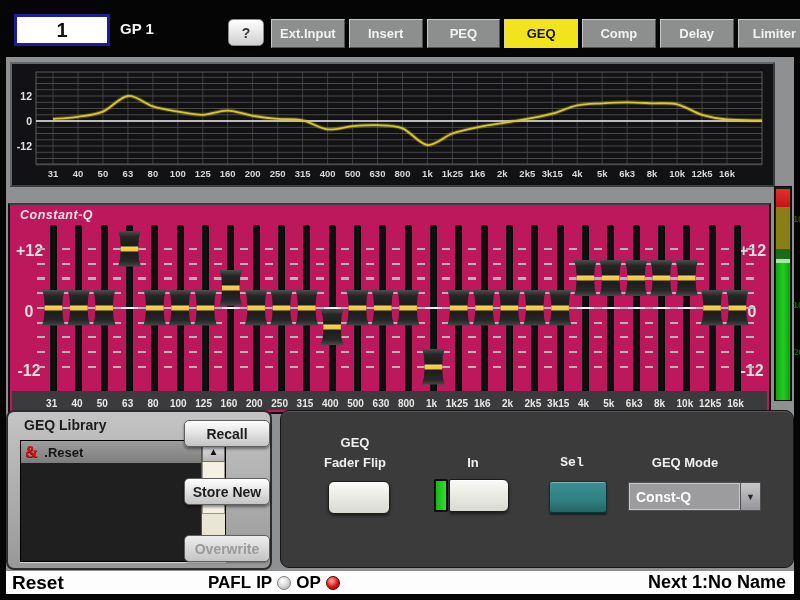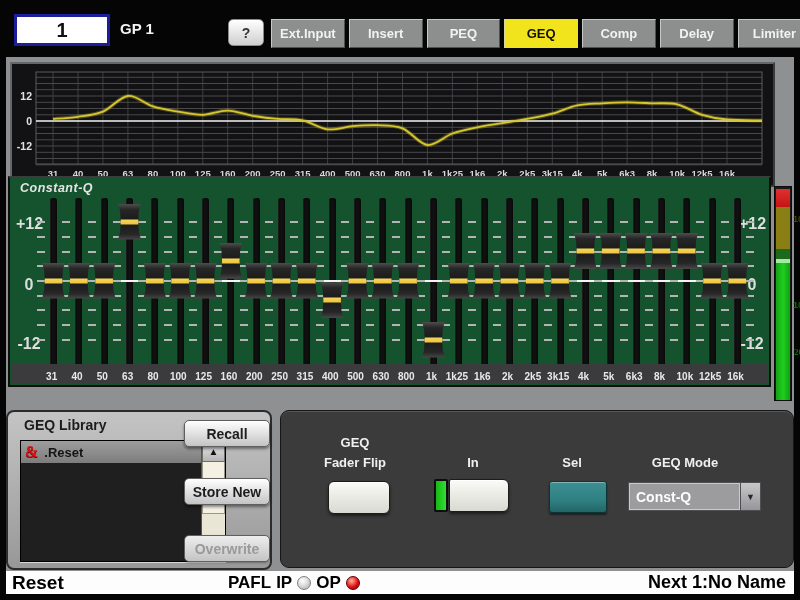--- a/index.html
+++ b/index.html
@@ -14,21 +14,21 @@
   #help-btn{position:absolute;left:228px;top:19px;width:36px;height:27px;background:linear-gradient(180deg,#ffffff,#cfcfcf);border:1px solid #8a8a8a;border-radius:5px;box-shadow:0 2px 2px rgba(0,0,0,.5);display:flex;align-items:center;justify-content:center;font-weight:bold;font-size:14px;color:#333;}
   #tabs{position:absolute;left:271px;top:19px;width:618px;height:29px;display:flex;gap:4px;}
   .tab{flex:1;background:#8d8f8e;border:1px solid #c6c8c6;border-bottom-color:#4f504f;border-right-color:#4f504f;color:#f2f2f2;font-weight:bold;font-size:13px;display:flex;align-items:center;justify-content:center;white-space:nowrap;}
   .tab.active{color:#111;border-color:#d8d89a;}
 
   
   #graph-panel{position:absolute;left:10px;top:62px;width:765px;height:125px;background:#121214;border:2px solid #63666a;border-bottom-color:#3a3c3e;border-right-color:#3a3c3e;}
   #graph-panel svg{display:block;}
 
   
-  #geq-panel{position:absolute;left:8px;top:176px;width:763px;height:211px;background:#14532d;border:2px solid #0e0e0e;border-top-color:#3c3c3e;}
+  #geq-panel{position:absolute;left:8px;top:203px;width:763px;height:211px;background:#be185d;border:2px solid #0e0e0e;border-top-color:#3c3c3e;}
   #geq-title{position:absolute;left:10px;top:3px;color:#e4e4e4;font-weight:bold;font-style:italic;font-size:12.5px;letter-spacing:.5px;}
   .scale-lab{position:absolute;color:#dedede;font-size:16px;font-weight:bold;width:26px;text-align:center;}
   #fader-area{position:absolute;left:31px;top:20px;width:709px;height:168px;display:flex;}
   #zero-line{position:absolute;left:0;top:81.5px;width:100%;height:2px;background:#f4f4f4;z-index:1;}
   .fader-cell{position:relative;flex:1;}
   .groove{position:absolute;left:calc(50% - 3.5px);top:0;width:7px;height:100%;background:#101010;border-radius:3px;box-shadow:inset 0 0 3px #000,inset 1px 0 0 #2c2c2c;}
   .ticks{position:absolute;top:22.5px;width:8px;height:121px;background:repeating-linear-gradient(180deg,#b4b4b4 0 2px,transparent 2px 14.75px);z-index:1;}
   .ticks.tl{left:-4px;} .ticks.tr{right:-4px;}
   .fader-cap{position:absolute;left:1px;width:23px;height:36px;z-index:2;background:linear-gradient(180deg,#4e4e4e 0%,#262626 16%,#1b1b1b 45%,#1b1b1b 55%,#262626 84%,#484848 100%);clip-path:polygon(0% 0%,100% 0%,91% 20%,88% 50%,91% 80%,100% 100%,0% 100%,9% 80%,12% 50%,9% 20%);}
   .cap-line{position:absolute;left:7%;right:7%;top:50%;transform:translateY(-50%);height:5px;border-radius:1px;background:linear-gradient(180deg,#f6d65c,#d8a41e);}
@@ -71,21 +71,21 @@
   .ctl-lab{position:absolute;color:#f0f0f0;font-weight:bold;font-size:13px;text-align:center;white-space:nowrap;transform:translateX(-50%);}
   .soft-btn{position:absolute;background:linear-gradient(180deg,#fbfbf7,#d9d9d2);border:1px solid #1c1c1c;border-radius:6px;box-shadow:0 2px 3px rgba(0,0,0,.5),inset 0 1px 0 #fff;}
   #led-in{position:absolute;left:153px;top:68px;width:14px;height:33px;border:2px solid #0c0c0c;border-radius:2px;}
   #sel-btn{position:absolute;left:268px;top:70px;width:58px;height:32px;border:1px solid #0f3435;border-radius:3px;box-shadow:inset 0 1px 0 rgba(255,255,255,.35),0 2px 2px rgba(0,0,0,.5);}
   #mode-select{position:absolute;left:347px;top:71px;width:113px;height:29px;background:#9c9c9e;border:1px solid #4f4f51;box-shadow:inset 0 0 0 1px #c9c9cb;display:flex;align-items:center;padding-left:7px;font-weight:bold;font-size:14px;color:#fdfdfd;}
   #mode-arrow{position:absolute;left:460px;top:71px;width:20px;height:29px;background:linear-gradient(180deg,#c8c8ca,#96969a);border:1px solid #4f4f51;border-left:none;display:flex;align-items:center;justify-content:center;font-size:9px;color:#26262a;}
 
   
   #statusbar{position:absolute;left:6px;top:571px;width:788px;height:23px;background:#fdfdfd;display:flex;align-items:center;}
   #status-left{position:absolute;left:6px;font-weight:bold;font-size:19px;color:#000;}
-  #pafl-group{position:absolute;left:202px;display:flex;align-items:center;gap:5px;font-weight:bold;font-size:17px;color:#000;margin-left:20px;}
+  #pafl-group{position:absolute;left:202px;display:flex;align-items:center;gap:5px;font-weight:bold;font-size:17px;color:#000;}
   .led-dot{width:14px;height:14px;border-radius:50%;}
   #ip-led{background:radial-gradient(circle at 38% 32%,#ffffff,#dcdcdc 45%,#a6a6a6);border:1px solid #808080;}
   #op-led{background:radial-gradient(circle at 38% 32%,#ffb4a4,#e01212 55%,#8c0000);border:1px solid #5c0000;}
   #status-right{position:absolute;right:8px;font-weight:bold;font-size:18px;color:#000;}
 </style>
 </head>
 <body>
 
 <div id="console">
   <div id="mainbg"></div>
@@ -470,21 +470,21 @@
     <div class="lib-btn" id="overwrite-btn">Overwrite</div>
   </div>
 
   <div id="control-panel">
     <div class="ctl-lab" style="left:74px;top:24px;">GEQ</div>
     <div class="ctl-lab" style="left:74px;top:44px;">Fader Flip</div>
     <div class="soft-btn" style="left:47px;top:70px;width:62px;height:33px;"></div>
     <div class="ctl-lab" style="left:192px;top:44px;">In</div>
     <div id="led-in" style="background: linear-gradient(90deg, rgb(23, 181, 23), rgb(46, 224, 46));"></div>
     <div class="soft-btn" style="left:168px;top:68px;width:60px;height:33px;border-top-left-radius:2px;border-bottom-left-radius:2px;"></div>
-    <div class="ctl-lab" style="left:291px;top:44px;">Sel</div>
+    <div class="ctl-lab" style="left:291px;top:44px;font-family:Liberation Mono, monospace;">Sel</div>
     <div id="sel-btn" style="background: linear-gradient(rgb(61, 143, 145), rgb(47, 128, 130) 60%, rgb(35, 101, 103));"></div>
     <div class="ctl-lab" style="left:404px;top:44px;">GEQ Mode</div>
     <div id="mode-select">
       <span>Const-Q</span>
     </div>
     <div id="mode-arrow">
       <span>▼</span>
     </div>
   </div>
 

